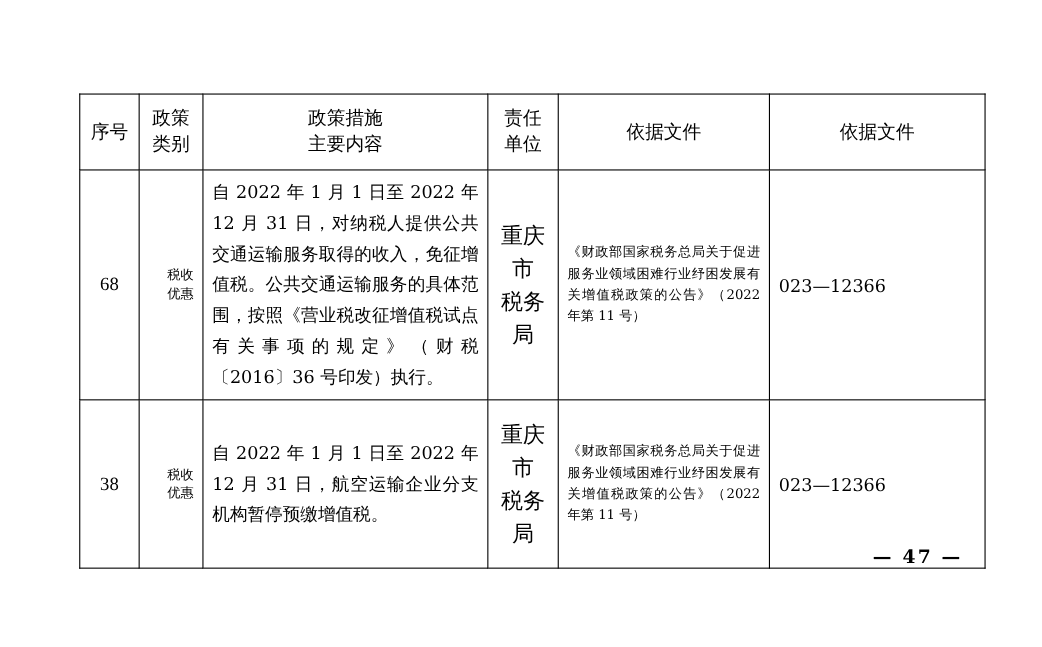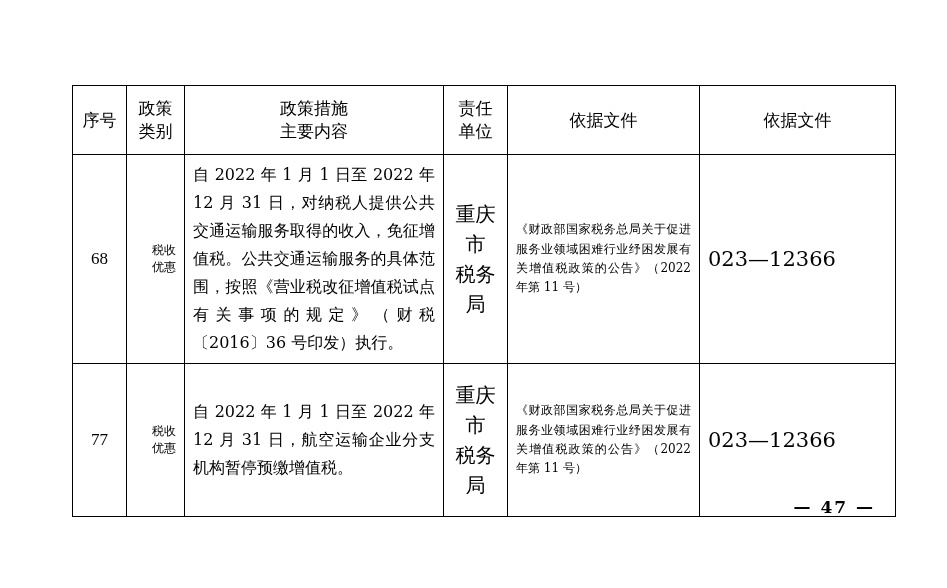--- a/index.html
+++ b/index.html
@@ -84,21 +84,21 @@
     white-space: pre-line;
   }
   td.doc {
     font-size: 12px;
     line-height: 1.62;
     text-align: justify;
     text-justify: inter-ideograph;
     padding: 8px 8px;
   }
   td.contact {
-    font-size: 21px;
+    font-size: 16px;
     text-align: left;
     padding-left: 8px;
   }
   tbody tr.row-68 { height: 185px; }
   tbody tr.row-69 { height: 153px; }
 
   .page-number {
     position: absolute;
     right: 72px;
     top: 497px;
@@ -140,21 +140,21 @@
         <td class="seq">68</td>
         <td class="cat">税收
 优惠</td>
         <td class="content">自 2022 年 1 月 1 日至 2022 年 12 月 31 日，对纳税人提供公共交通运输服务取得的收入，免征增值税。公共交通运输服务的具体范围，按照《营业税改征增值税试点有关事项的规定》（财税〔2016〕36 号印发）执行。</td>
         <td class="unit">重庆市
 税务局</td>
         <td class="doc">《财政部国家税务总局关于促进服务业领域困难行业纾困发展有关增值税政策的公告》（2022 年第 11 号）</td>
         <td class="contact">023—12366</td>
       </tr>
       <tr class="row-69">
-        <td class="seq">77</td>
+        <td class="seq">38</td>
         <td class="cat">税收
 优惠</td>
         <td class="content spread">自 2022 年 1 月 1 日至 2022 年 12 月 31 日，航空运输企业分支机构暂停预缴增值税。</td>
         <td class="unit">重庆市
 税务局</td>
         <td class="doc">《财政部国家税务总局关于促进服务业领域困难行业纾困发展有关增值税政策的公告》（2022 年第 11 号）</td>
         <td class="contact">023—12366</td>
       </tr>
     </tbody>
   </table>

